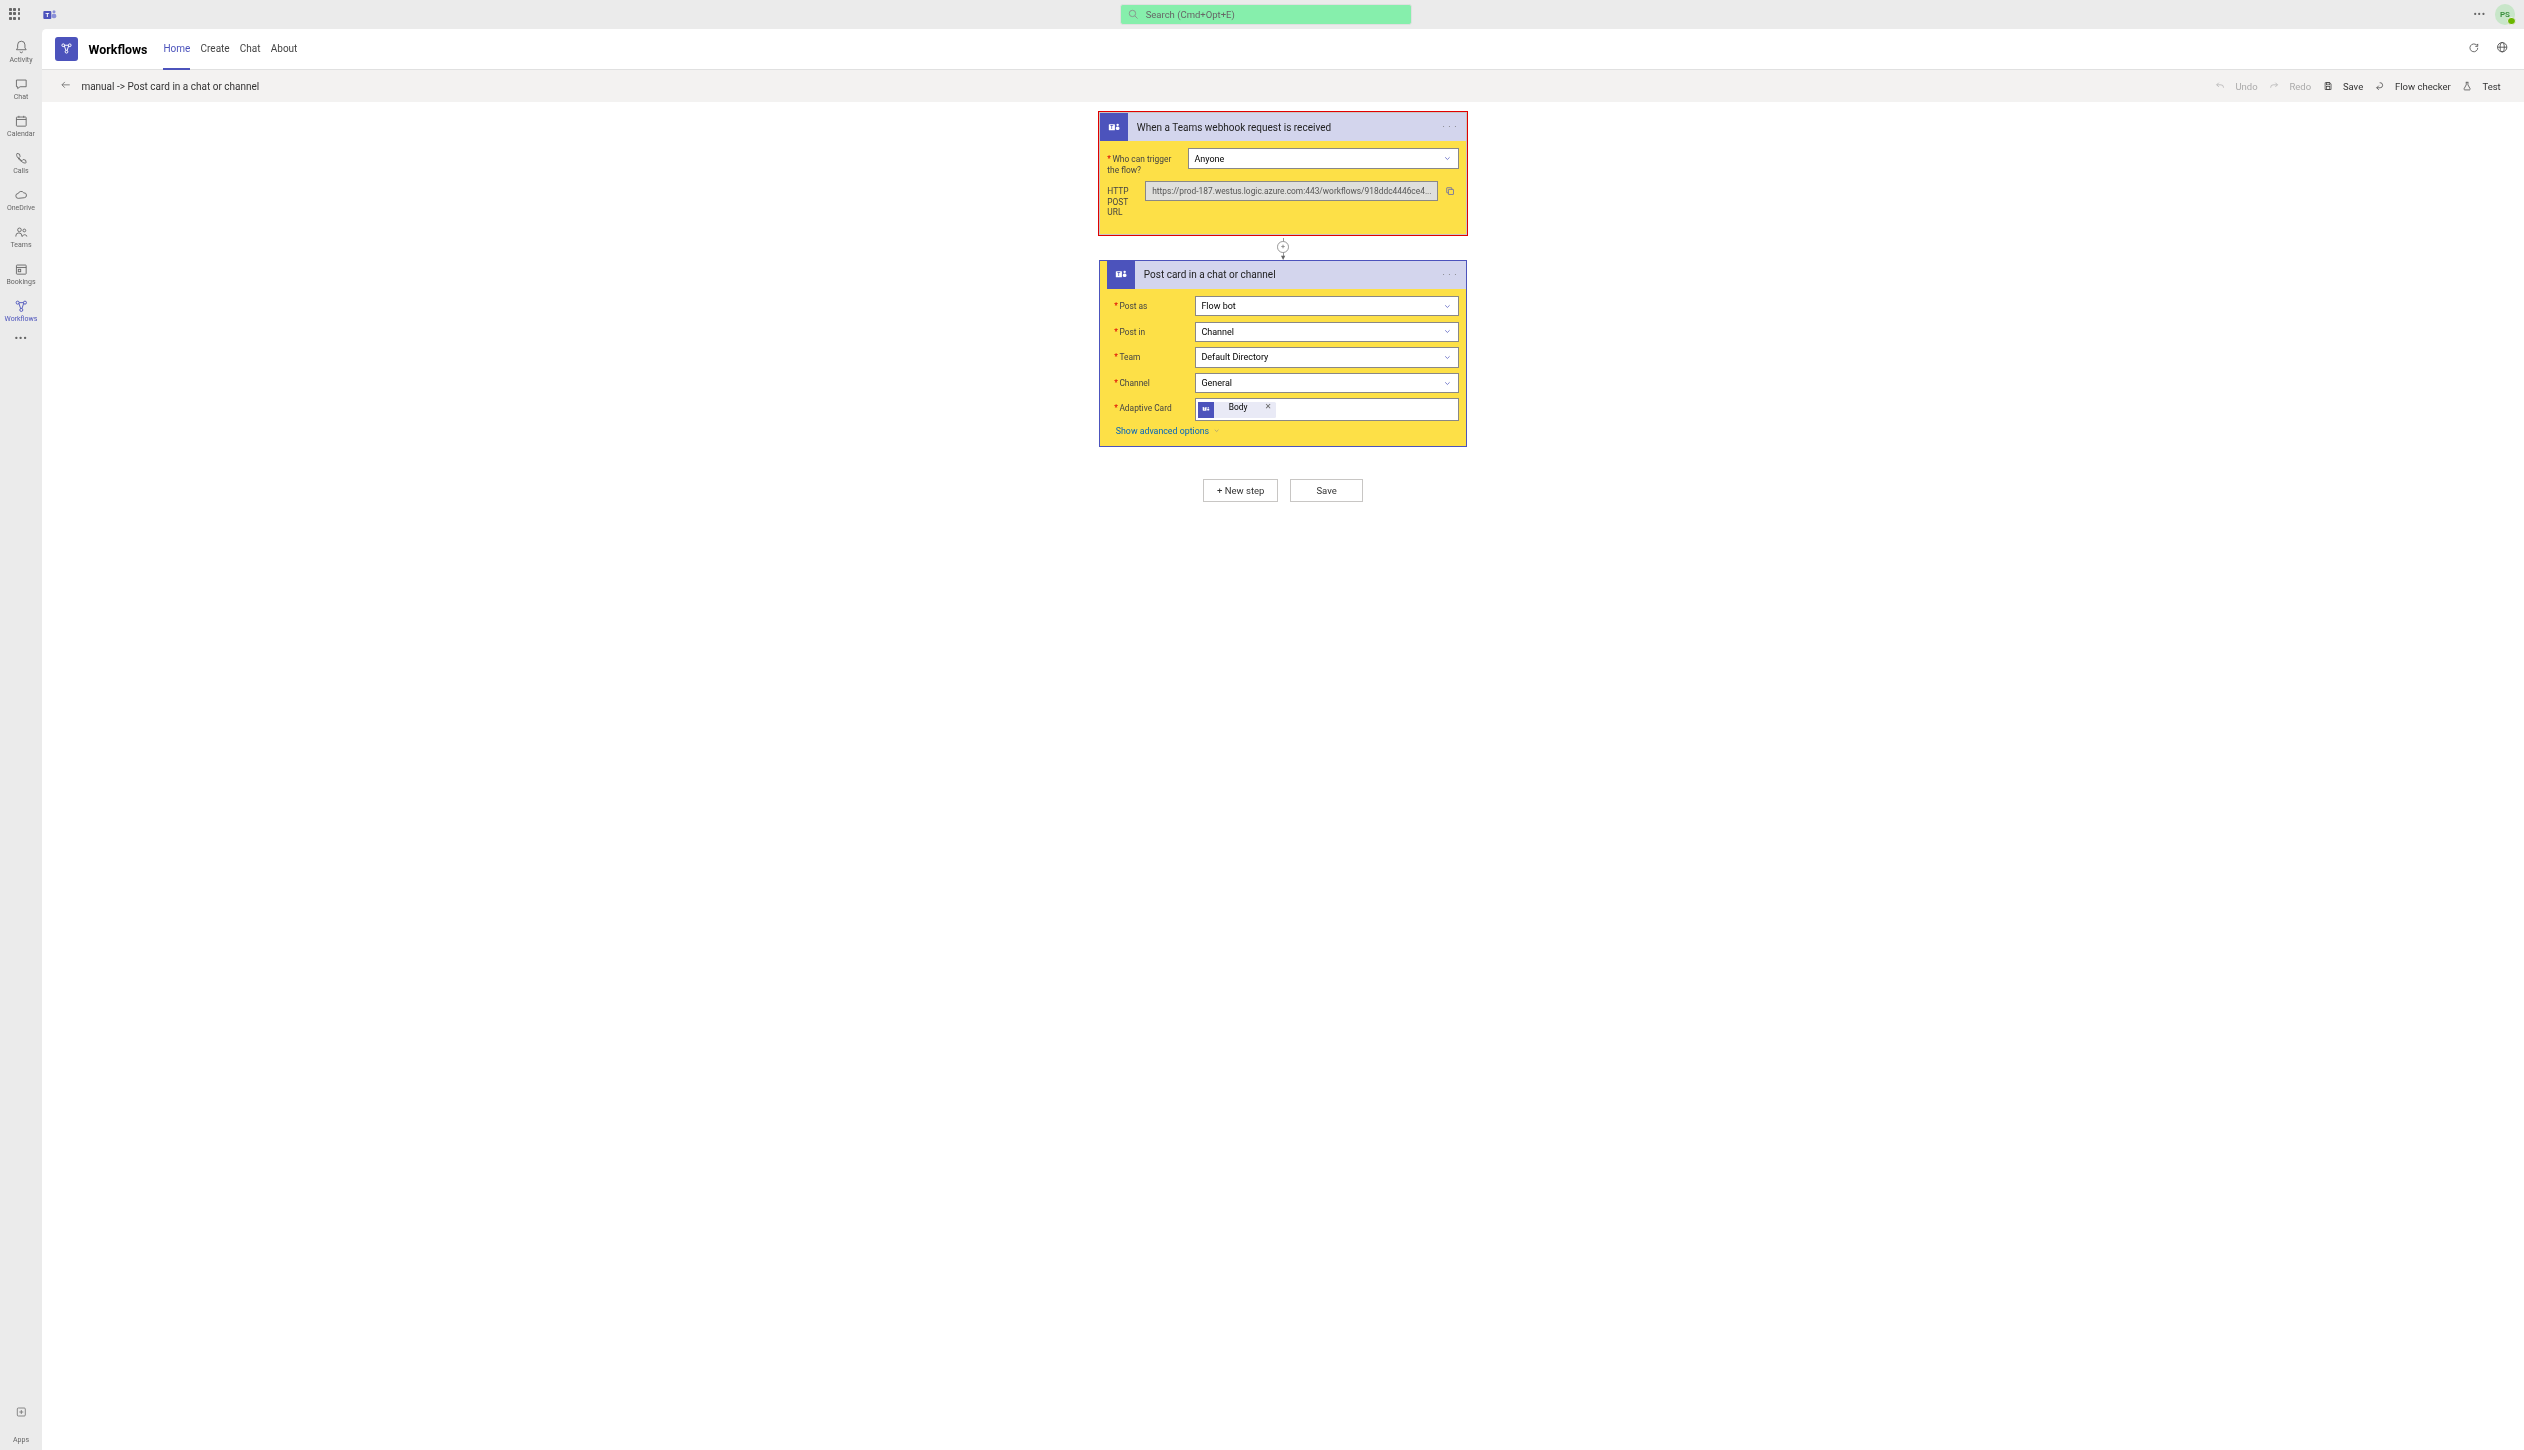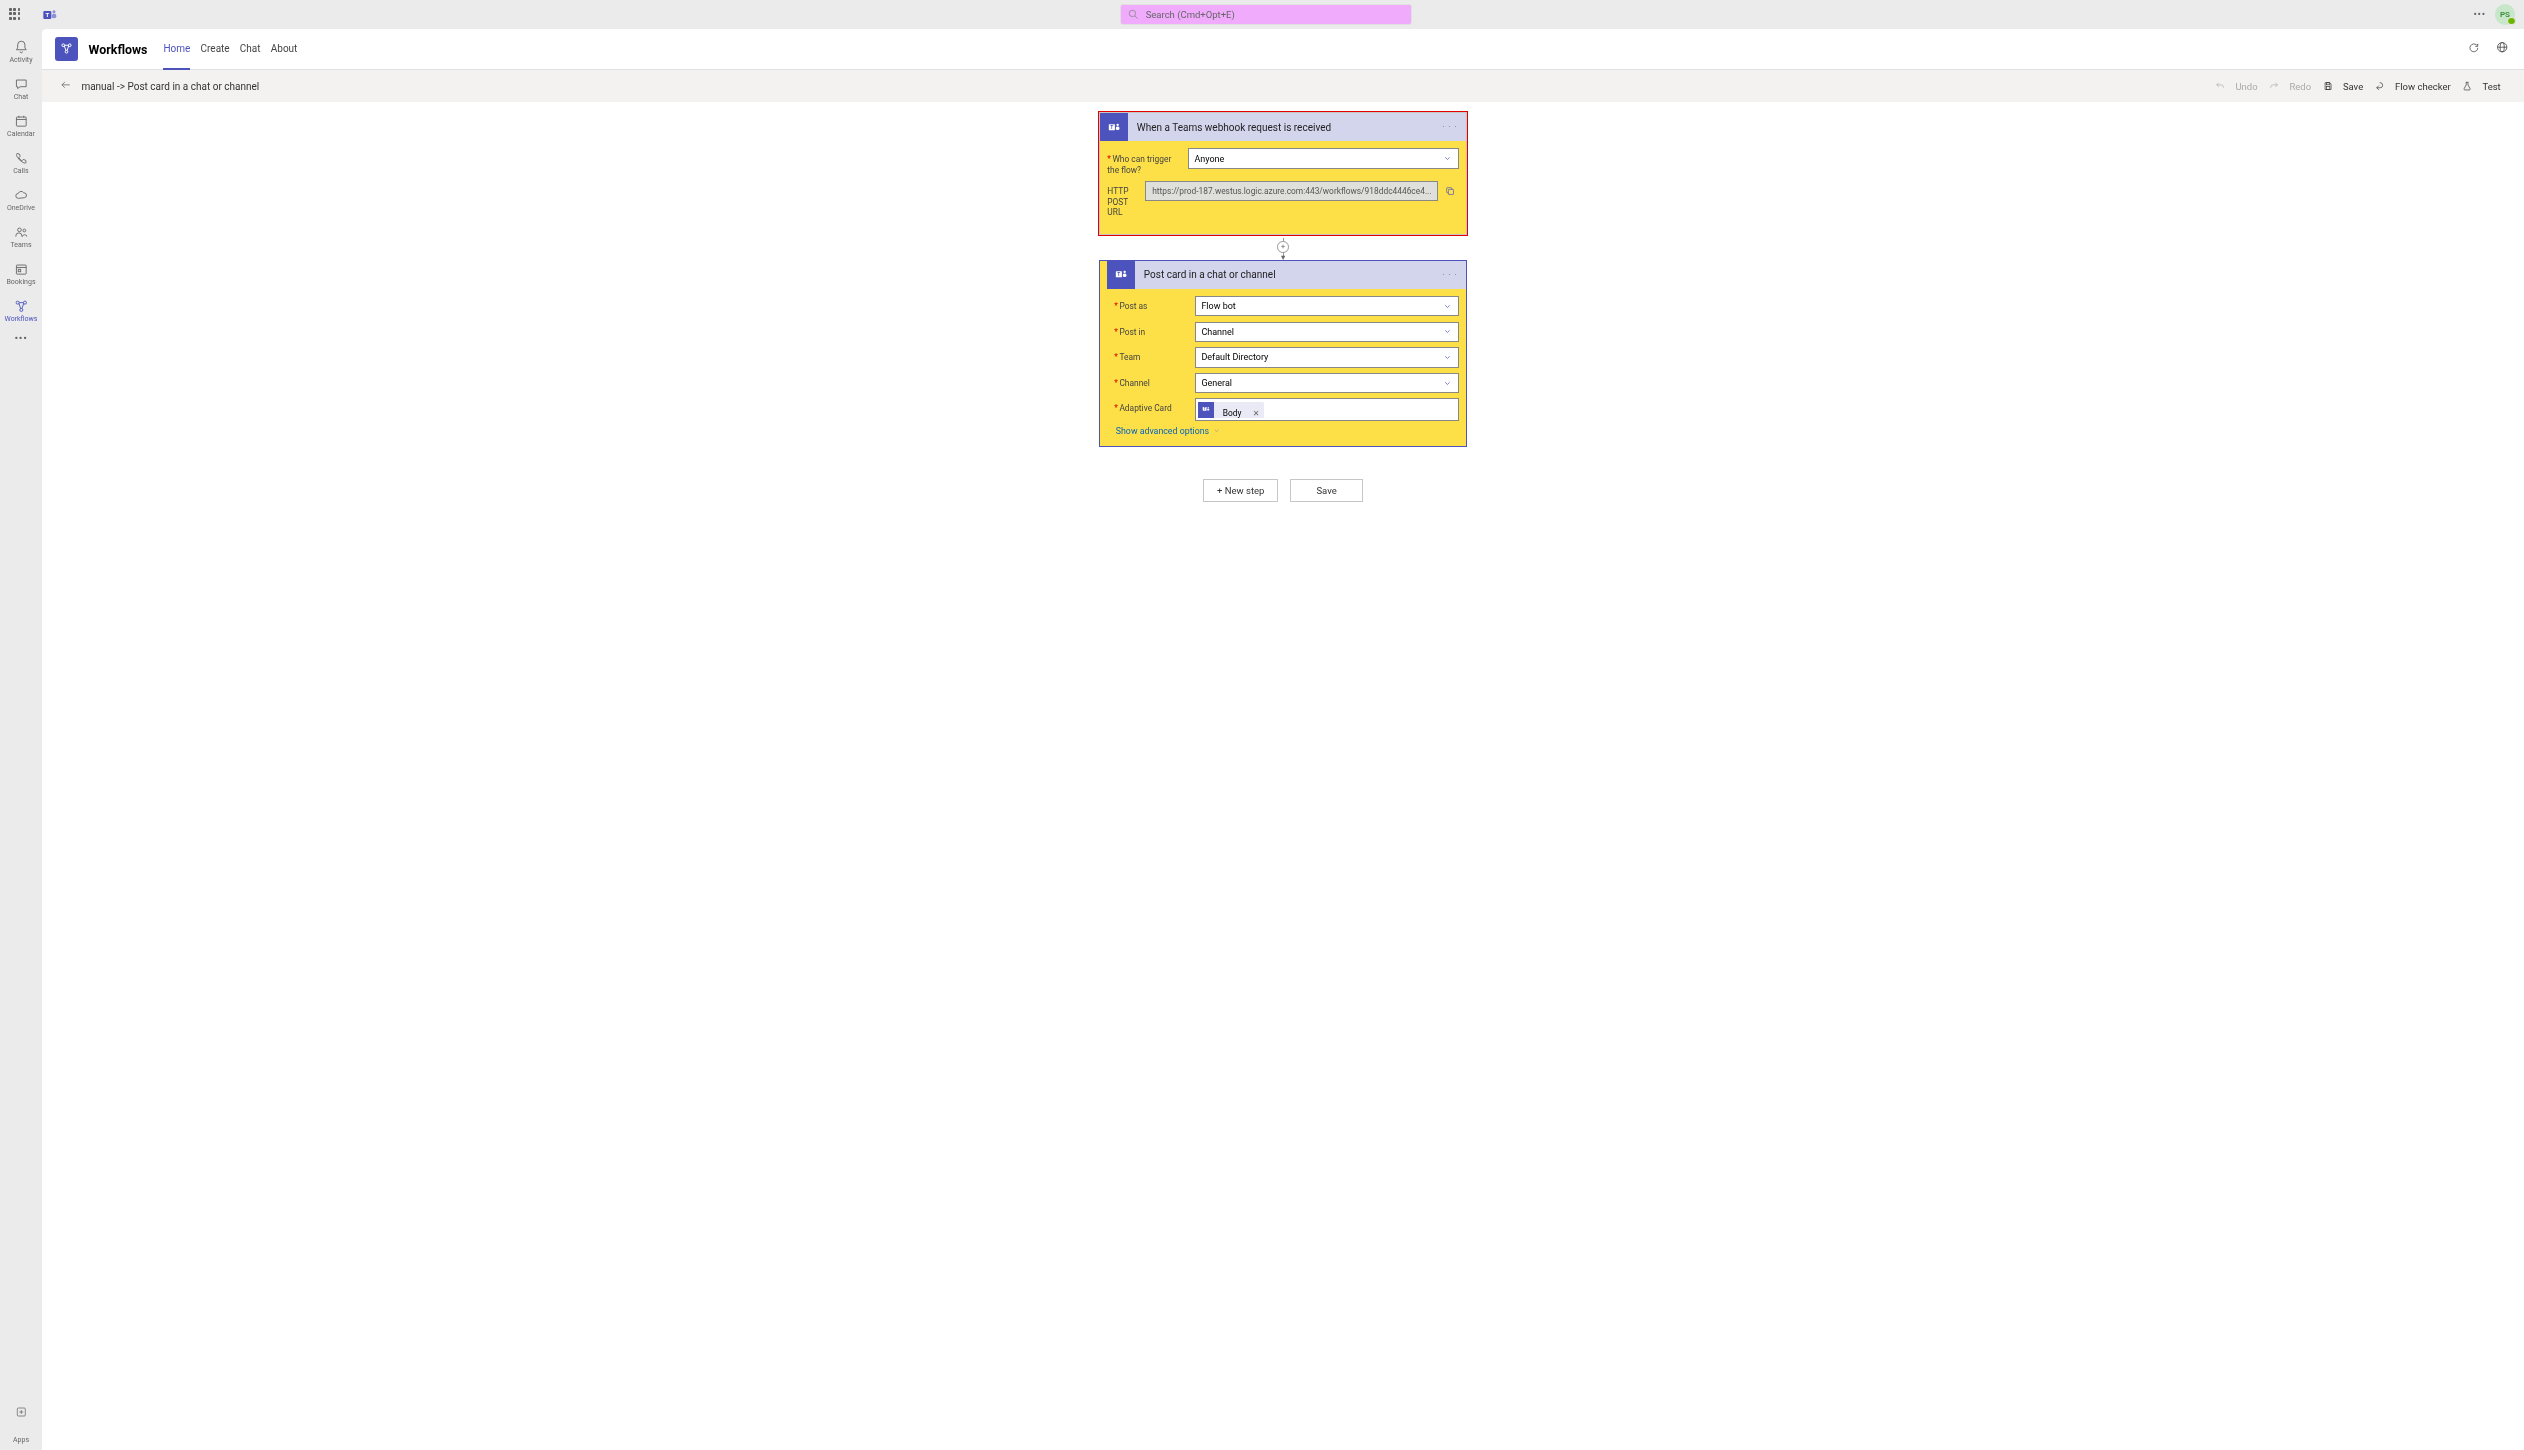--- a/index.html
+++ b/index.html
@@ -4,21 +4,21 @@
   <style>
     * { margin: 0; padding: 0; box-sizing: border-box; font-family: -apple-system, BlinkMacSystemFont, "Segoe UI", Roboto, Helvetica, Arial, sans-serif; }
     body { background: #ebebeb; width: 100%; height: 100vh; overflow: hidden; }
 
     
     .top-bar { height: 29px; background: #ebebeb; display: flex; align-items: center; padding: 0 8.8px; }
     .apps-grid { width: 13px; height: 13px; display: grid; grid-template-columns: repeat(3,2.9px); grid-template-rows: repeat(3,2.9px); gap: 1.5px; cursor: pointer; }
     .apps-grid span { background: #666; border-radius: 0.7px; }
     .teams-logo { margin-left: 20.5px; width: 16px; height: 16px; }
     .search-wrap { flex: 1; display: flex; justify-content: center; }
-    .search-bar { width: 292px; height: 20.5px; background: #f0abfc; border: 0.7px solid #e0e0e0; border-radius: 2.9px; display: flex; align-items: center; padding: 0 7.3px; color: #666; font-size: 9.5px; }
+    .search-bar { width: 292px; height: 20.5px; background: #86efac; border: 0.7px solid #e0e0e0; border-radius: 2.9px; display: flex; align-items: center; padding: 0 7.3px; color: #666; font-size: 9.5px; }
     .search-bar svg { margin-right: 7.3px; }
     .top-right { display: flex; align-items: center; gap: 8.8px; }
     .more-dots { color: #666; cursor: pointer; font-size: 10.2px; letter-spacing: 0.7px; }
     .avatar { width: 20.5px; height: 20.5px; border-radius: 50%; background: #c8e6c9; color: #388e3c; display: flex; align-items: center; justify-content: center; font-size: 8px; font-weight: 600; position: relative; }
     .avatar::after { content: ''; position: absolute; bottom: -0.7px; right: -0.7px; width: 6.6px; height: 6.6px; background: #6bb700; border: 1.1px solid #ebebeb; border-radius: 50%; }
 
     
     .main-layout { display: flex; height: calc(100vh - 29px); }
 
     
@@ -67,21 +67,21 @@
     .field-row { display: flex; align-items: flex-start; margin-bottom: 5.1px; gap: 7.3px; }
     .field-label { width: 73px; font-size: 8.4px; color: #444; padding-top: 5.1px; line-height: 1.3; }
     .field-label .req { color: #d00; margin-right: 1.5px; }
     .field-input { flex: 1; height: 20.5px; border: 0.7px solid #8a8886; padding: 0 5.8px; font-size: 9px; display: flex; align-items: center; justify-content: space-between; background: #fff; cursor: pointer; }
     .field-input.readonly { background: #dfdfdc; color: #555; font-size: 8.4px; overflow: hidden; white-space: nowrap; text-overflow: ellipsis; cursor: default; }
     .chevron { color: #4c53bc; }
     .copy-btn { width: 17.5px; display: flex; align-items: center; justify-content: center; cursor: pointer; color: #4c53bc; }
     .url-row { display: flex; align-items: center; gap: 2.9px; flex: 1; }
 
     .token-input { flex: 1; min-height: 20.5px; border: 0.7px solid #8a8886; padding: 2.2px; font-size: 8.8px; display: flex; align-items: center; background: #fff; }
-    .token { display: inline-flex; align-items: flex-end; background: #e9eaf6; border-radius: 1.5px; padding: 0 2.9px 0 0; font-size: 8.4px; gap: 9px; height: 16px; }
+    .token { display: inline-flex; align-items: flex-start; background: #e9eaf6; border-radius: 1.5px; padding: 0 2.9px 0 0; font-size: 8.4px; gap: 15px; height: 16px; }
     .token .token-icon { width: 16px; height: 16px; background: #4c53bc; display: flex; align-items: center; justify-content: center; }
     .token .token-x { color: #666; cursor: pointer; font-size: 8px; padding: 0 2.2px; }
 
     .advanced-link { font-size: 8.8px; color: #0064bf; cursor: pointer; display: flex; align-items: center; gap: 4.4px; margin-top: 4.4px; padding-left: 1.5px; }
 
     .connector { height: 22px; display: flex; flex-direction: column; align-items: center; justify-content: center; }
     .connector-line { width: 0.7px; flex: 1; background: #999; }
     .plus-circle { width: 11.7px; height: 11.7px; border: 0.7px solid #999; border-radius: 50%; display: flex; align-items: center; justify-content: center; font-size: 8px; color: #666; background: #fff; margin: -0.7px 0; }
     .arrow-head { font-size: 7.3px; color: #666; line-height: 0.5; }
 

